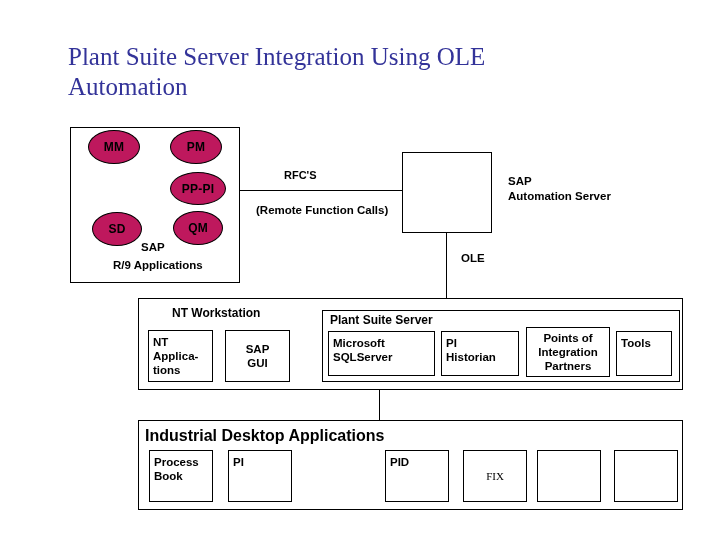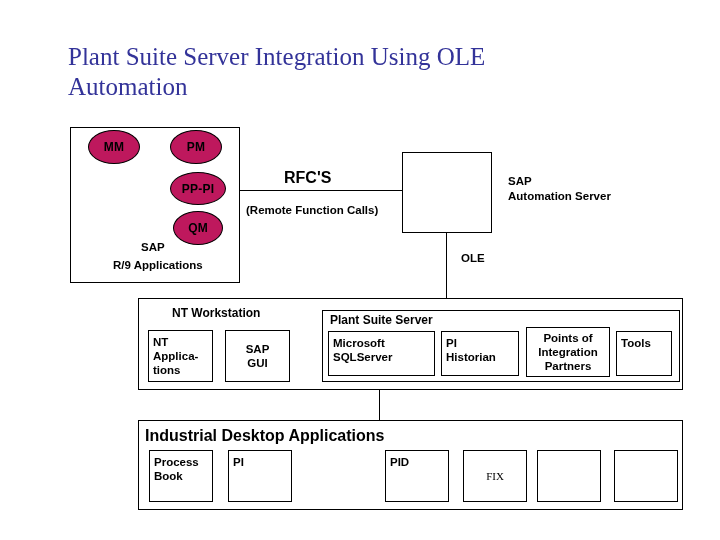--- a/index.html
+++ b/index.html
@@ -34,22 +34,22 @@
   #ov-mm{left:88px;top:130px;width:52px;height:34px;}
   #ov-pm{left:170px;top:130px;width:52px;height:34px;}
   #ov-pppi{left:170px;top:172px;width:56px;height:33px;}
   #ov-sd{left:92px;top:212px;width:50px;height:34px;}
   #ov-qm{left:173px;top:211px;width:50px;height:34px;}
   #sap-lbl1{left:141px;top:241px;font-weight:bold;font-size:11.5px;}
   #sap-lbl2{left:113px;top:259px;font-weight:bold;font-size:11.5px;}
 
   
   #rfc-line{left:240px;top:190px;width:163px;height:0;border-top:1.6px solid #000;}
-  #rfc-lbl{left:284px;top:169px;font-weight:bold;font-size:16px;}
-  #rfc-sub{left:246px;top:204px;font-weight:bold;font-size:11.5px;}
+  #rfc-lbl{left:284px;top:169px;font-weight:bold;font-size:11px;}
+  #rfc-sub{left:256px;top:204px;font-weight:bold;font-size:11.5px;}
 
   
   #srvbox{left:402px;top:152px;width:90px;height:81px;}
   #srv-lbl{left:508px;top:174px;font-weight:bold;font-size:11.5px;line-height:15px;white-space:pre-line;}
 
   
   #ole-line{left:446px;top:233px;width:0;height:66px;border-left:1.6px solid #000;}
   #ole-lbl{left:461px;top:252px;font-weight:bold;font-size:11.5px;}
 
   
@@ -97,20 +97,21 @@
 
 <div id="slide">
 
   <div id="title" class="abs">Plant Suite Server Integration Using OLE Automation</div>
 
   <div id="sapbox" class="abs lbox"></div>
 
   <div id="ov-mm" class="abs oval">MM</div>
   <div id="ov-pm" class="abs oval">PM</div>
   <div id="ov-pppi" class="abs oval">PP-PI</div>
+  <div id="ov-sd" class="abs oval">SD</div>
   <div id="ov-qm" class="abs oval">QM</div>
 
   <div id="sap-lbl1" class="abs">SAP</div>
   <div id="sap-lbl2" class="abs">R/9 Applications</div>
 
   <div id="rfc-line" class="abs"></div>
   <div id="rfc-lbl" class="abs">RFC'S</div>
   <div id="rfc-sub" class="abs">(Remote Function Calls)</div>
 
   <div id="srvbox" class="abs lbox"></div>

